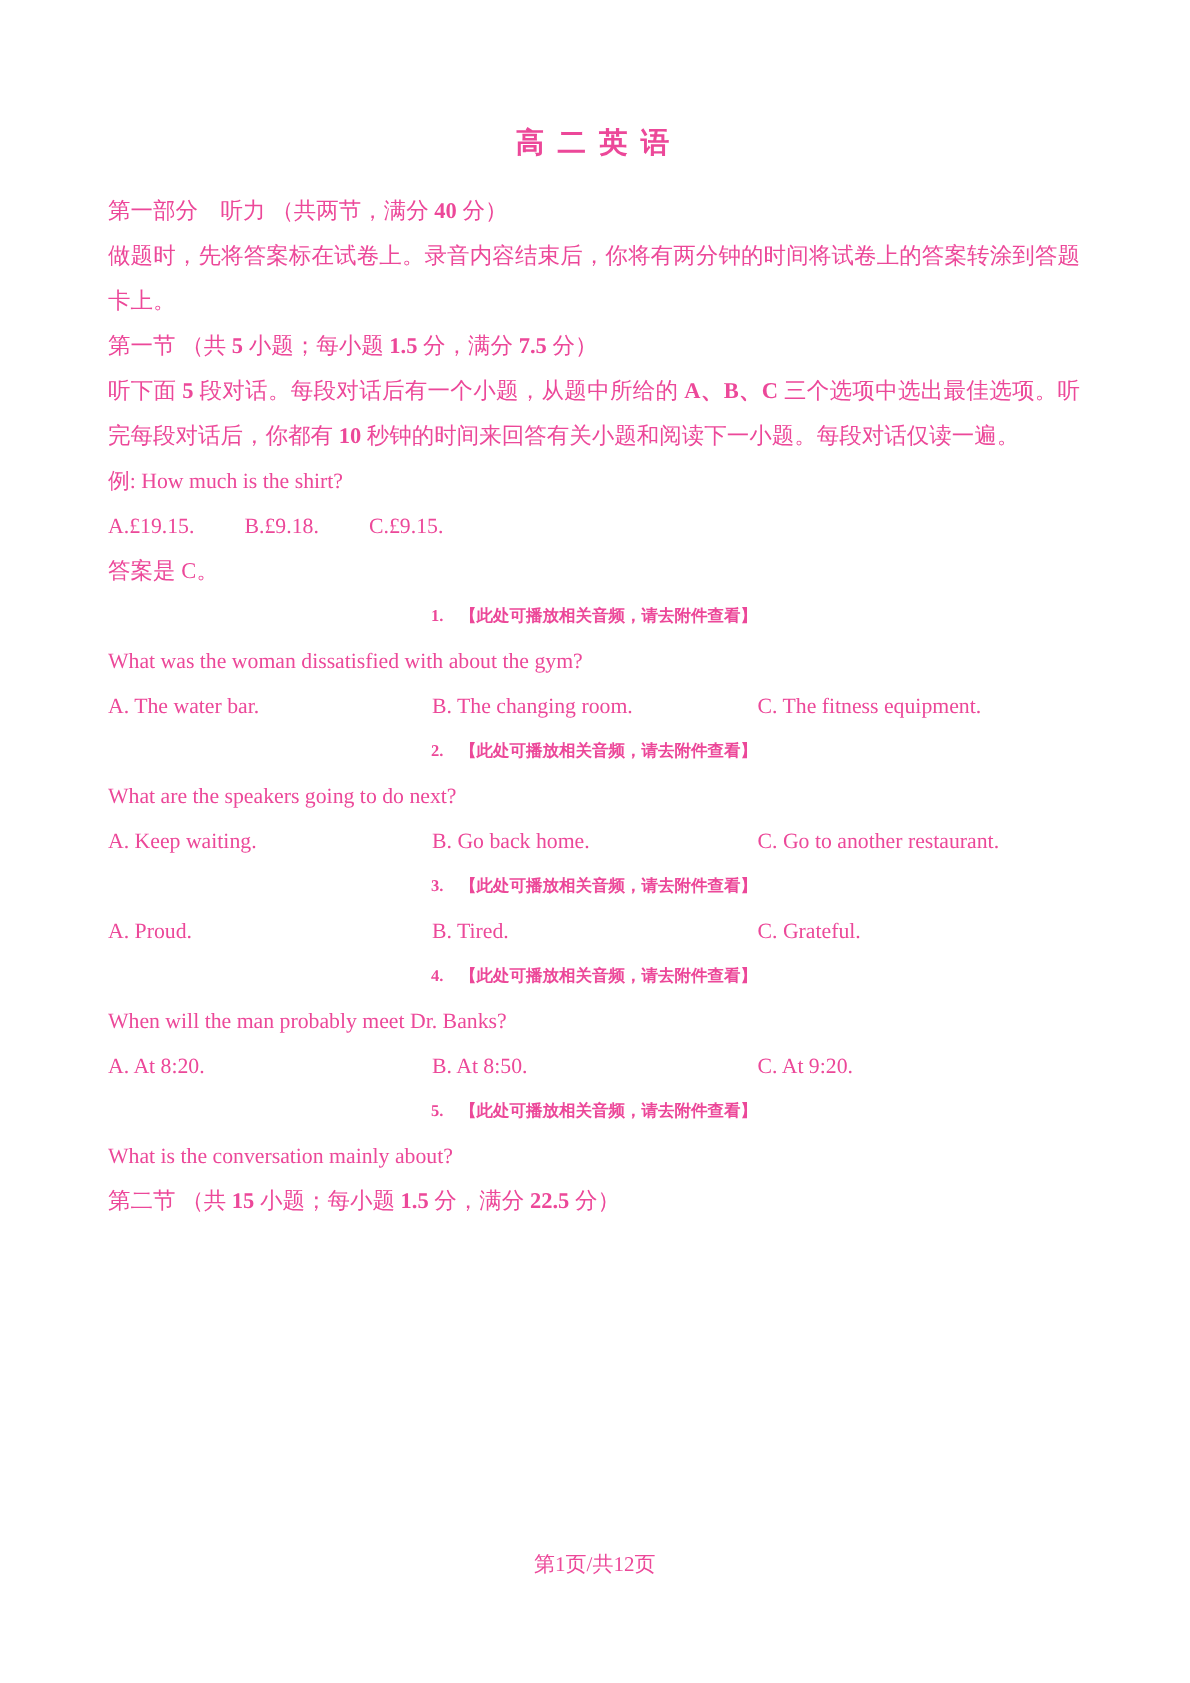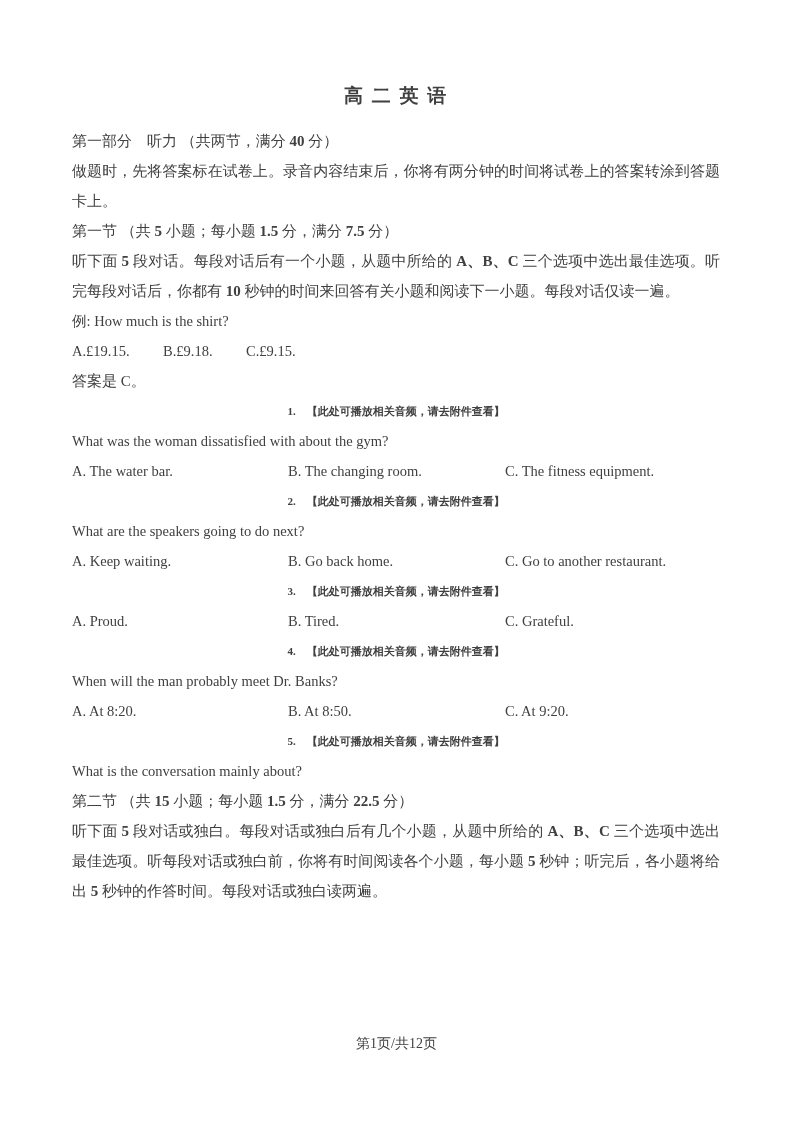--- a/index.html
+++ b/index.html
@@ -5,21 +5,21 @@
   html, body { margin: 0; padding: 0; background: #ffffff; }
   .page {
     position: relative;
     width: 793px;
     height: 1122px;
     margin: 0 auto;
     background: #ffffff;
     box-sizing: border-box;
     padding: 84px 73px 0 72px;
     font-family: "Liberation Serif", "DejaVu Serif", serif;
-    color: #404040;
+    color: #ec4899;
     overflow: hidden;
   }
   .doc-title {
     margin: 0 0 18px 0;
     text-align: center;
     font-size: 19px;
     font-weight: bold;
     letter-spacing: 2px;
     line-height: 24px;
   }
@@ -92,16 +92,15 @@
       <p class="para audio"><span>4.　【此处可播放相关音频，请去附件查看】</span></p>
       <p class="para en"><span>When will the man probably meet Dr. Banks?</span></p>
       <div class="opts">
         <span class="opt">A. At 8:20.</span>
         <span class="opt">B. At 8:50.</span>
         <span class="opt">C. At 9:20.</span>
       </div>
       <p class="para audio"><span>5.　【此处可播放相关音频，请去附件查看】</span></p>
       <p class="para en"><span>What is the conversation mainly about?</span></p>
       <p class="para"><span>第二节 （共 </span><span class="b">15</span><span> 小题；每小题 </span><span class="b">1.5</span><span> 分，满分 </span><span class="b">22.5</span><span> 分）</span></p>
-      <p class="para"><span>听下面 </span><span class="b">5</span><span> 段对话或独白。每段对话或独白后有几个小题，从题中所给的 </span><span class="b">A、B、C</span><span> 三个选项中选出最佳选项。听每段对话或独白前，你将有时间阅读各个小题，每小题 </span><span class="b">5</span><span> 秒钟；听完后，各小题将给出 </span><span class="b">5</span><span> 秒钟的作答时间。每段对话或独白读两遍。</span></p>
     </div>
   <div class="footer">第1页/共12页</div>
 </div>
 
 </body></html>

